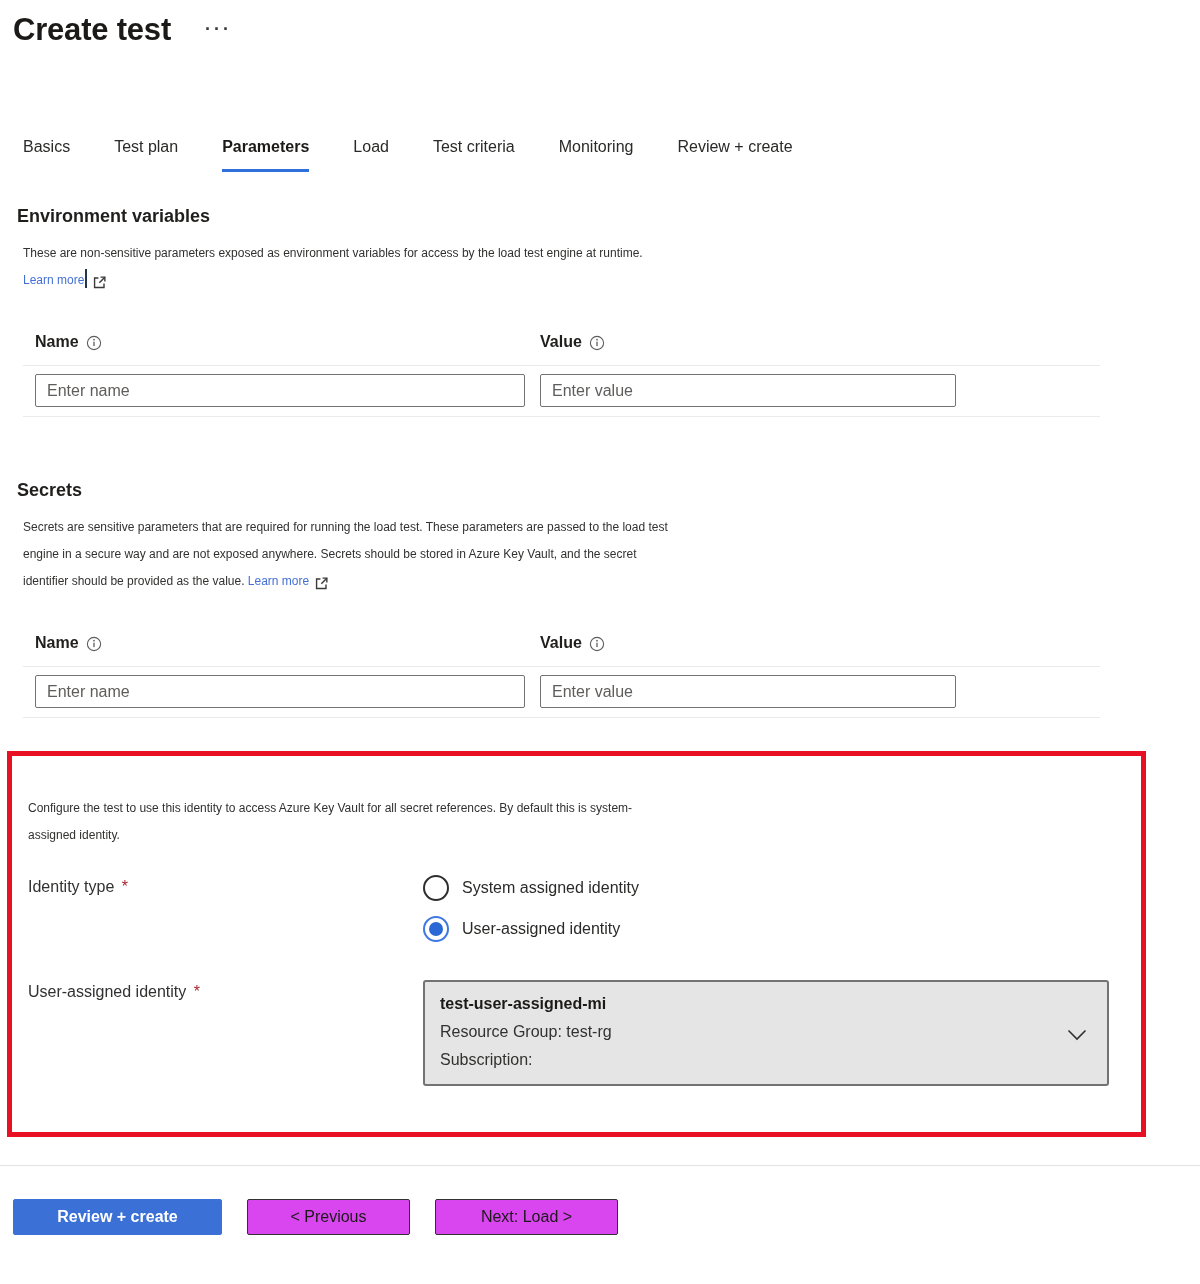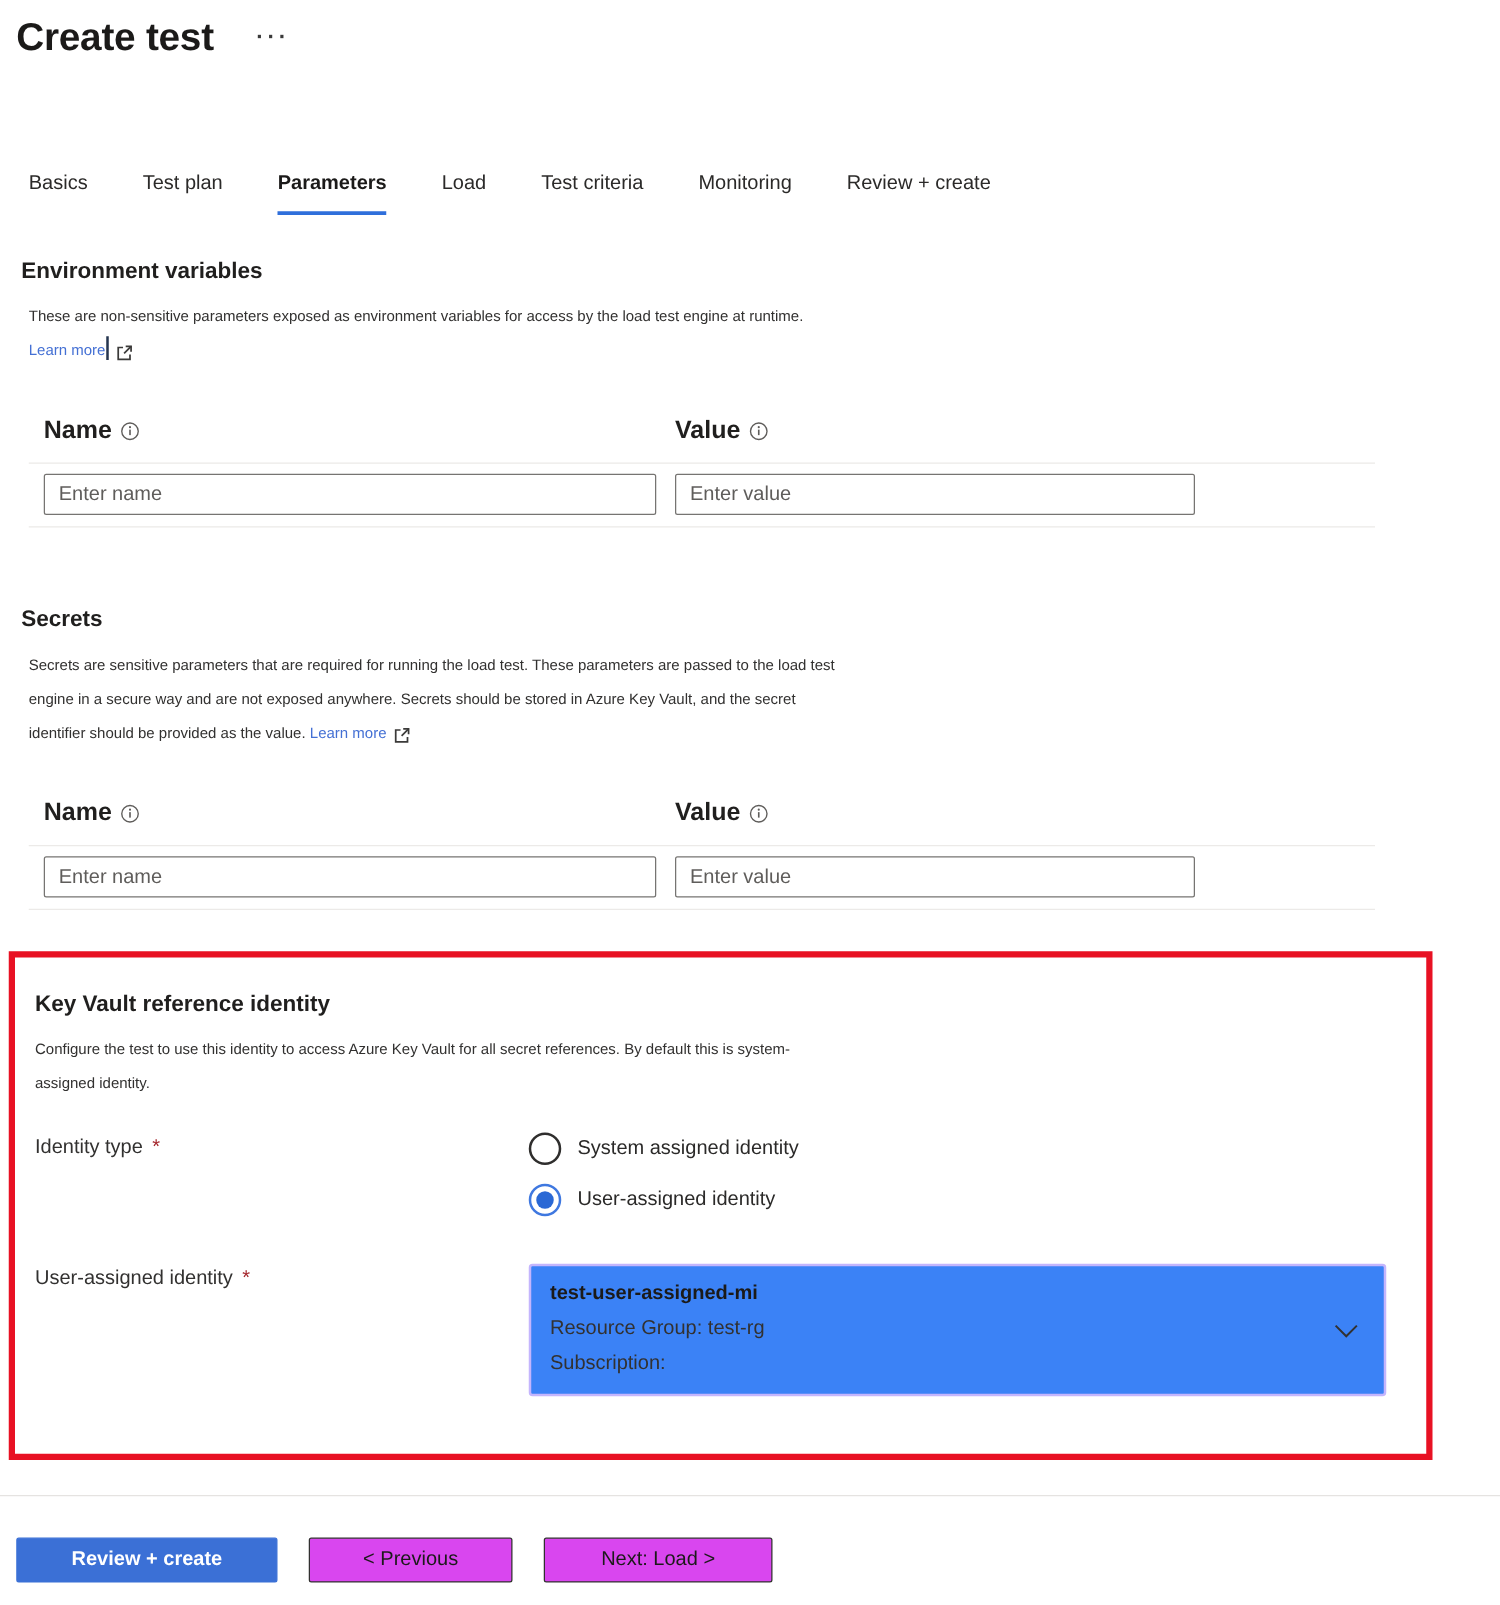--- a/index.html
+++ b/index.html
@@ -24,21 +24,21 @@
   
   .section-heading { font-size: 18px; font-weight: 700; color: #201f1e; margin-left: 17px; }
   .para { font-size: 12px; line-height: 27px; color: #323130; margin-left: 23px; max-width: 1085px; }
   .link { color: #4470d4; text-decoration: none; cursor: pointer; }
   .ext-icon { display: inline-block; vertical-align: -2px; margin-left: 5px; }
   .caret { display: inline-block; width: 0; height: 19px; border-left: 2px solid #25354f;
            vertical-align: -4px; margin-left: 1px; }
 
   
   .param-table { margin: 37px 0 0 23px; width: 1077px; }
-  .pt-headers { display: flex; gap: 15px; padding: 0 0 14px 12px; font-size: 20px; font-weight: 700; color: #201f1e; margin-top: 28px; }
+  .pt-headers { display: flex; gap: 15px; padding: 0 0 14px 12px; font-size: 16px; font-weight: 700; color: #201f1e; margin-top: 28px; }
   .pt-head { display: flex; align-items: center; gap: 7px; }
   .pt-head.name { width: 490px; }
   .pt-head.value { width: 487px; align-items: flex-end; }
   .pt-row { display: flex; gap: 15px; padding: 8px 0 9px 12px;
             border-top: 1px solid #eceae8; border-bottom: 1px solid #eceae8; }
   .pt-input { width: 490px; height: 33px; border: 1px solid #767472; border-radius: 2px;
               font-family: inherit; font-size: 16px; color: #323130; padding: 0 11px; outline: none; }
   .pt-input.value { width: 416px; }
   .pt-input::placeholder { color: #5f5d5b; opacity: 1; }
 
@@ -51,22 +51,22 @@
   .form-row.uai { margin-top: 38px; }
   .form-label { width: 395px; font-size: 16px; color: #323130; padding-top: 3px; }
   .required { color: #a4262c; margin-left: 3px; }
 
   .radio-group { display: flex; flex-direction: column; gap: 15px; }
   .radio-option { display: flex; align-items: center; gap: 13px; cursor: pointer; font-size: 16px; color: #2b2a29; }
   .radio-circle { width: 26px; height: 26px; border-radius: 50%; border: 2px solid #2f2e2d; position: relative; flex: 0 0 auto; background: #fff; }
   .radio-circle.selected { border-color: #3f78e0; }
   .radio-circle.selected::after { content: ""; position: absolute; inset: 4px; border-radius: 50%; background: #2a68d5; }
 
-  .uai-dropdown { position: relative; width: 686px; border: 2px solid #c4b5fd; border-radius: 3px;
-                  padding: 8px 50px 10px 15px; font-size: 16px; line-height: 28px; cursor: pointer; background: #3b82f6; }
+  .uai-dropdown { position: relative; width: 686px; border: 2px solid #737373; border-radius: 3px;
+                  padding: 8px 50px 10px 15px; font-size: 16px; line-height: 28px; cursor: pointer; background: #e5e5e5; }
   .uai-name { font-weight: 700; color: #1b1a19; }
   .uai-line { color: #323130; }
   .chevron { position: absolute; right: 20px; top: 38px; }
 
   
   .footer-divider { margin-top: 28px; border: none; border-top: 1px solid #e5e3e1; width: 1200px; }
   .footer { display: flex; gap: 25px; margin: 33px 0 0 13px; }
   .btn { font-family: inherit; font-size: 16px; height: 36px; border-radius: 2px; cursor: pointer; }
   .btn-primary { min-width: 209px; background: #3b70d6; border: 1px solid #3b70d6; color: #ffffff; font-weight: 700; }
   .btn-secondary { background: #d946ef; border: 1.5px solid #323130; color: #1b1a19; }
@@ -163,21 +163,20 @@
           </svg></span>
     </div>
   </div>
   <div class="pt-row">
     <input class="pt-input" type="text" placeholder="Enter name" style="">
     <input class="pt-input value" type="text" placeholder="Enter value" style="">
   </div>
 </div>
 
 <div class="kv-box">
-  <h2 class="section-heading kv-heading" style="margin-left:5px;">Key Vault reference identity</h2>
   <div class="para kv-para" style="margin-left:5px;">
     <div>Configure the test to use this identity to access Azure Key Vault for all secret references. By default this is system-</div>
     <div>assigned identity.</div>
   </div>
 
   <div class="form-row identity">
     <div class="form-label">
       <span>Identity type</span>
       <span class="required">*</span>
     </div>

